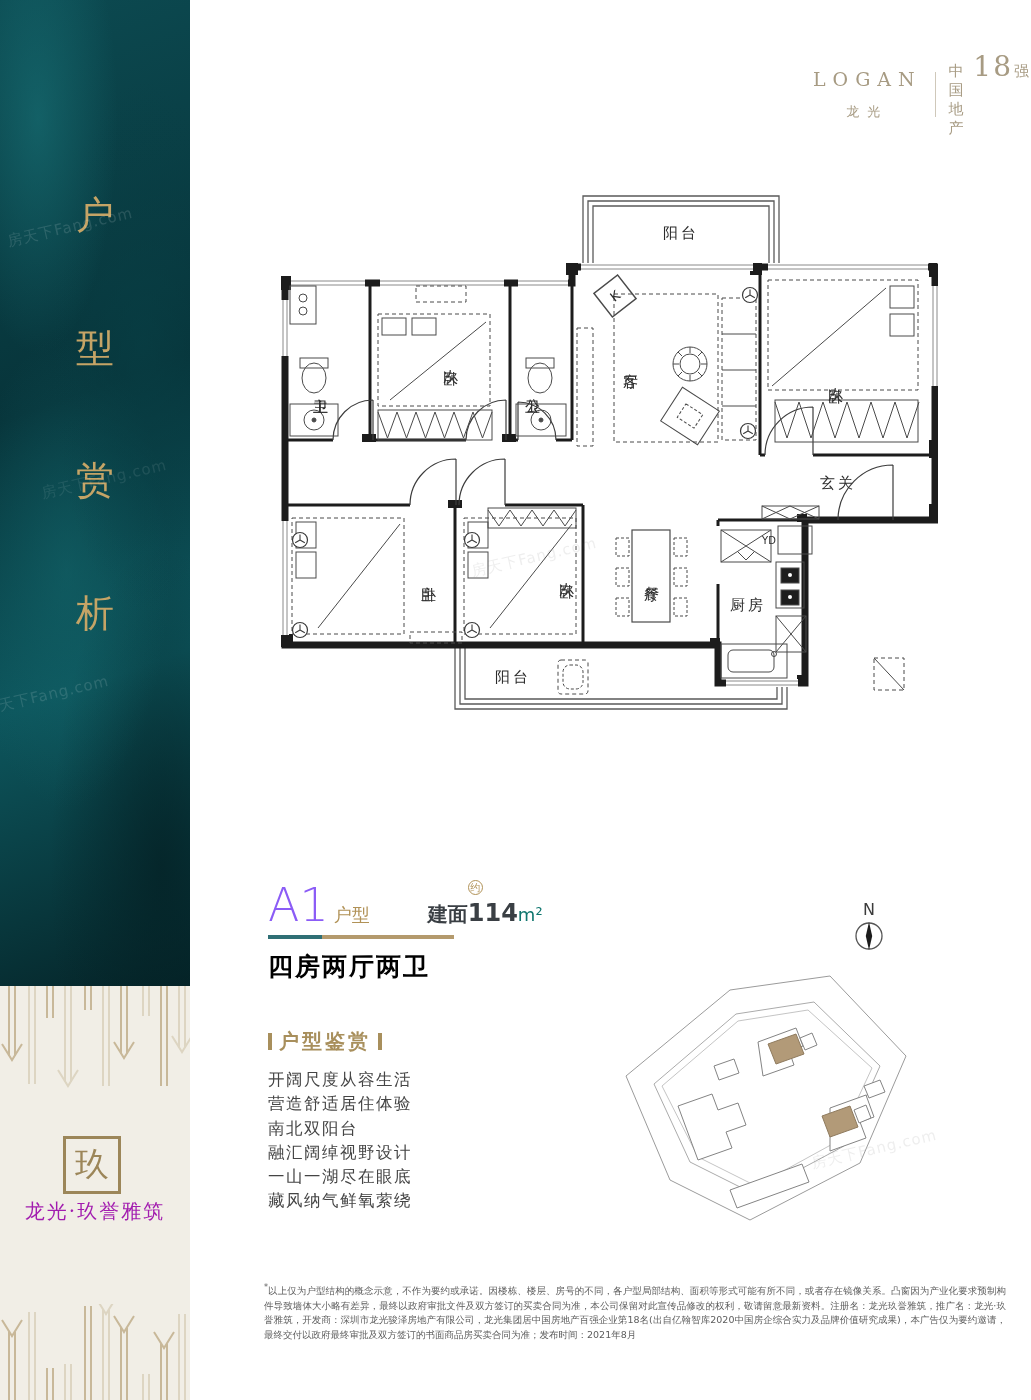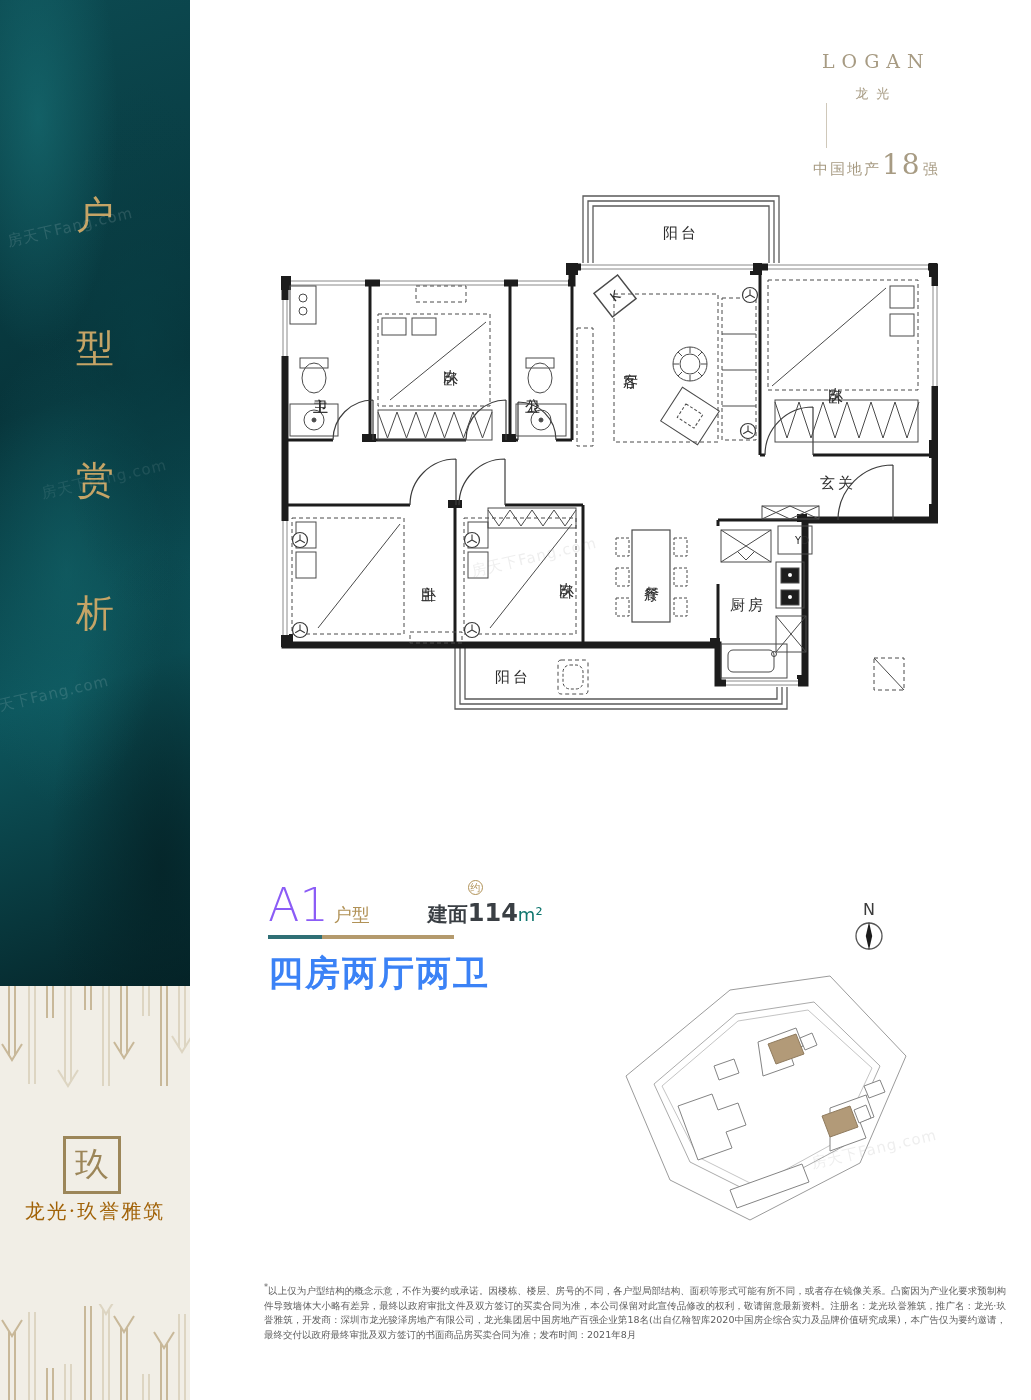--- a/index.html
+++ b/index.html
@@ -20,24 +20,24 @@
   .wm{position:absolute;font-size:15px;letter-spacing:1px;white-space:nowrap;
     transform:rotate(-13deg);pointer-events:none;}
   .wm.on-teal{color:rgba(255,255,255,.13);}
   .wm.on-white{color:rgba(90,90,90,.10);}
   
   .cream{position:absolute;left:0;top:986px;width:190px;height:414px;background:#f1eee6;}
   .seal{position:absolute;left:63px;top:150px;width:52px;height:52px;border:3px solid #9c8659;
     display:flex;align-items:center;justify-content:center;
     font-family:"DejaVu Serif","Liberation Serif",serif;font-size:34px;color:#9c8659;}
   .proj-name{position:absolute;left:0;top:212px;width:190px;text-align:center;
-    font-family:"DejaVu Serif","Liberation Serif",serif;font-size:20px;letter-spacing:2px;color:#a16207;}
+    font-family:"DejaVu Serif","Liberation Serif",serif;font-size:20px;letter-spacing:2px;color:#a21caf;}
   .pat{position:absolute;left:0;}
   
-  .hdr{position:absolute;left:813px;top:50px;display:flex;flex-direction:column;}
+  .hdr{position:absolute;left:813px;top:50px;display:flex;align-items:center;}
   .hdr .logan{font-family:"DejaVu Serif","Liberation Serif",serif;color:#a79b83;text-align:center;}
   .hdr .logan .en{font-size:19px;letter-spacing:7px;}
   .hdr .logan .cn{font-size:13px;letter-spacing:8px;margin-top:13px;}
   .hdr .div{width:1px;height:45px;background:#cfc8ba;margin:0 13px;}
   .hdr .rank{color:#a79b83;font-size:15px;letter-spacing:2px;display:flex;align-items:baseline;}
   .hdr .rank .num{font-family:"DejaVu Serif","Liberation Serif",serif;font-size:28px;margin:0 1px;}
   
   .plan{position:absolute;left:278px;top:188px;width:660px;height:530px;}
   .plan .lbl{position:absolute;transform:translate(-50%,-50%);font-size:15px;color:#2b2b2b;
     letter-spacing:3px;white-space:nowrap;}
@@ -51,21 +51,21 @@
   .unit .code-suf{font-size:18px;font-weight:500;color:#b19257;margin-left:5px;}
   .unit .area{display:flex;align-items:baseline;margin-left:58px;position:relative;}
   .unit .area .pre{font-size:20px;font-weight:700;color:#3a3f44;margin-top:7px;}
   .unit .area .approx{position:absolute;left:40px;top:-14px;font-size:10px;color:#b19257;
      border:1px solid #b19257;border-radius:50%;width:13px;height:13px;line-height:13px;text-align:center;}
   .unit .area .val{font-size:24px;font-weight:700;color:#3a3f44;line-height:1;}
   .unit .area .un{font-size:18px;font-weight:400;color:#0f766e;}
   .unit .rule{display:flex;margin-top:7px;height:4px;width:186px;}
   .unit .rule .t{width:54px;background:#2f6f75;}
   .unit .rule .g{flex:1;background:#b49a6d;}
-  .unit .headline{margin-top:11px;font-size:35px;font-weight:700;letter-spacing:2px;color:#3b82f6;}
+  .unit .headline{margin-top:11px;font-size:25px;font-weight:700;letter-spacing:2px;color:#000000;}
   
   .appr{position:absolute;left:268px;top:1028px;}
   .appr .ttl{display:flex;align-items:center;}
   .appr .bar{width:4px;height:17px;background:#a88f5c;}
   .appr .ttl span.tx{font-size:20px;font-weight:600;letter-spacing:3px;color:#a88f5c;margin:0 7px;}
   .appr ul{list-style:none;margin:13px 0 0 0;padding:0;}
   .appr li{font-size:16.5px;letter-spacing:1.5px;color:#454545;line-height:24.3px;}
   
   .compass{position:absolute;left:849px;top:900px;width:40px;text-align:center;}
   .compass .n{font-size:16px;color:#3c3c3c;font-weight:500;}
@@ -326,21 +326,21 @@
     <div class="lbl v" style="left:42px;top:200px;">主卫</div>
     <div class="lbl v" style="left:172px;top:172px;">次卧</div>
     <div class="lbl v" style="left:254px;top:200px;">公卫</div>
     <div class="lbl v" style="left:352px;top:175px;">客厅</div>
     <div class="lbl v" style="left:557px;top:190px;">次卧</div>
     <div class="lbl" style="left:560px;top:295px;">玄关</div>
     <div class="lbl v" style="left:150px;top:388px;">主卧</div>
     <div class="lbl v" style="left:288px;top:385px;">次卧</div>
     <div class="lbl v" style="left:373px;top:388px;">餐厅</div>
     <div class="lbl" style="left:470px;top:417px;">厨房</div>
-    <div class="lbl small" style="left:524px;top:352px;">YD</div>
+    <div class="lbl small" style="left:491px;top:352px;">YD</div>
     <div class="lbl" style="left:235px;top:489px;">阳台</div>
     <div class="lbl kmark" style="left:337px;top:108px;">K</div>
   </div>
 
   <section class="unit">
     <div class="row1">
       <span class="code">A1</span>
       <span class="code-suf">户型</span>
       <span class="area">
         <span class="pre">建面</span>
@@ -349,20 +349,35 @@
         <span class="un">m²</span>
       </span>
     </div>
     <div class="rule">
         <span class="t"></span>
         <span class="g"></span>
       </div>
     <div class="headline">四房两厅两卫</div>
   </section>
 
+  <section class="appr">
+    <div class="ttl">
+      <span class="bar"></span>
+      <span class="tx">户型鉴赏</span>
+      <span class="bar"></span>
+    </div>
+    <ul>
+      <li>开阔尺度从容生活</li>
+      <li>营造舒适居住体验</li>
+      <li>南北双阳台</li>
+      <li>融汇阔绰视野设计</li>
+      <li>一山一湖尽在眼底</li>
+      <li>藏风纳气鲜氧萦绕</li>
+    </ul>
+  </section>
 
   <div class="compass">
     <div class="n">N</div>
     <svg width="40" height="36" viewBox="0 0 40 36">
       <circle cx="20" cy="17" r="13" fill="none" stroke="#555" stroke-width="1.3"></circle>
       <polygon points="20,3 23.2,17 20,31 16.8,17" fill="#1c1c1c"></polygon>
     </svg>
   </div>
 
   <svg class="siteplan" width="392" height="332" viewBox="0 0 392 332">

